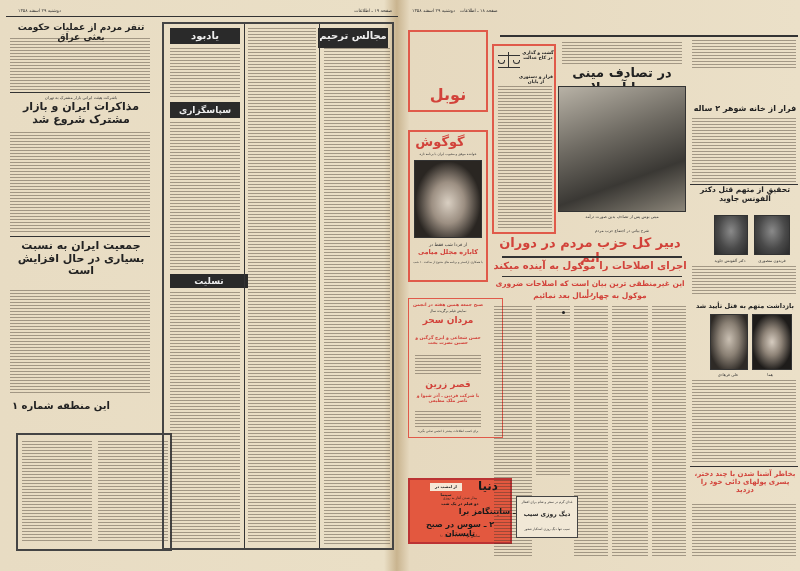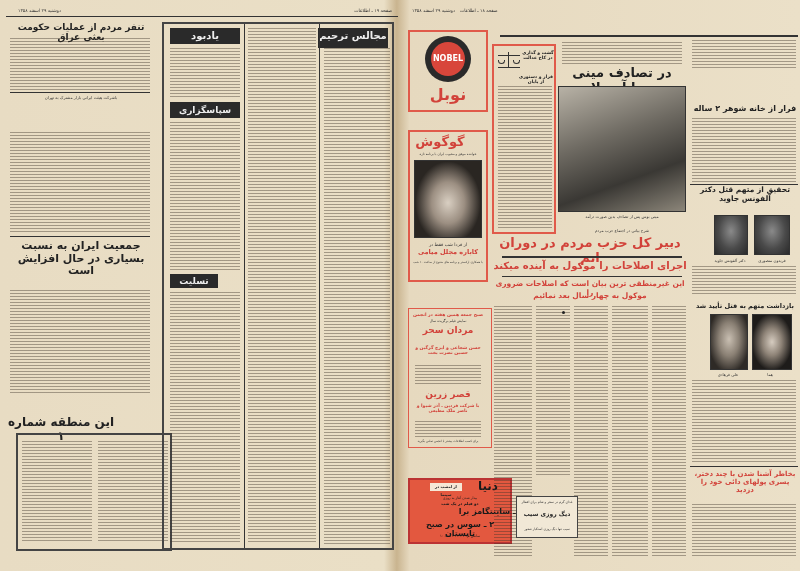--- a/index.html
+++ b/index.html
@@ -34,70 +34,68 @@
   <div class="page left">
     <div class="folio" style="left:18px;">دوشنبه ۲۹ اسفند ۱۳۵۸</div>
     <div class="folio" style="right:6px;">صفحه ۱۹ ـ اطلاعات</div>
     <div class="rule" style="left:6px; top:16px; width:392px; height:1px;"></div>
 
     <div class="col" style="left:6px; top:20px; width:150px; height:530px;">
       <div class="h-black" style="left:0; top:2px; width:150px; font-size:9px;">تنفر مردم از عملیات حکومت بعثی عراق</div>
       <div class="text-lines" style="left:4px; top:18px; width:140px; height:52px;"></div>
       <div class="rule" style="left:4px; top:72px; width:140px; height:1px;"></div>
       <div class="caption" style="left:0; top:75px; width:150px; font-size:4px;">باشرکت هیئت ایرانی بازار مشترک به تهران</div>
+      <div class="h-black" style="left:0; top:81px; width:150px; font-size:11px;">مذاکرات ایران و بازار مشترک شروع شد</div>
       <div class="text-lines" style="left:4px; top:112px; width:140px; height:100px;"></div>
       <div class="rule" style="left:4px; top:216px; width:140px; height:1px;"></div>
       <div class="h-black" style="left:0; top:220px; width:150px; font-size:11px;">جمعیت ایران به نسبت بسیاری در حال افزایش است</div>
       <div class="text-lines" style="left:4px; top:270px; width:140px; height:104px;"></div>
-      <div class="h-black" style="left:0; top:380px; width:110px; font-size:12px;margin-top:16px;">این منطقه شماره ۱</div>
+      <div class="h-black" style="left:0; top:380px; width:110px; font-size:10px;">این منطقه شماره ۱</div>
     </div>
 
     <div class="box" style="left:16px; top:433px; width:156px; height:118px; border-width:2px;">
       <div class="text-lines" style="left:4px; top:6px; width:70px; height:100px;"></div>
       <div class="text-lines" style="left:80px; top:6px; width:70px; height:100px;"></div>
     </div>
 
     <div class="box" style="left:162px; top:22px; width:232px; height:528px; border-width:2px;">
       <div class="banner" style="right:4px; top:4px; width:70px; height:20px; font-size:10px; line-height:16px;">مجالس ترحیم</div>
       <div class="banner" style="left:6px; top:4px; width:70px; height:16px; font-size:10px; line-height:16px;">یادبود</div>
       <div class="banner" style="left:6px; top:78px; width:70px; height:16px; font-size:9px; line-height:16px;">سپاسگزاری</div>
-      <div class="banner" style="left:6px; top:250px; width:48px; height:14px; font-size:9px; line-height:14px;">تسلیت</div>
+      <div class="banner" style="left:6px; top:250px; width:78px; height:14px; font-size:9px; line-height:14px;">تسلیت</div>
       <div class="rule" style="left:80px; top:0; width:1px; height:524px;"></div>
       <div class="rule" style="left:155px; top:0; width:1px; height:524px;"></div>
       <div class="text-lines" style="left:6px; top:24px; width:70px; height:50px;"></div>
       <div class="text-lines" style="left:6px; top:98px; width:70px; height:148px;"></div>
       <div class="text-lines" style="left:6px; top:268px; width:70px; height:250px;"></div>
       <div class="text-lines" style="left:84px; top:4px; width:68px; height:516px;"></div>
       <div class="text-lines" style="left:160px; top:24px; width:66px; height:496px;"></div>
     </div>
   </div>
 
   <div class="page right">
     <div class="folio" style="left:10px;">دوشنبه ۲۹ اسفند ۱۳۵۸</div>
     <div class="folio" style="left:58px;">صفحه ۱۸ ـ اطلاعات</div>
 
     <div class="rule" style="left:98px; top:35px; width:298px; height:2px;"></div>
 
     <div class="box-red" style="left:6px; top:30px; width:80px; height:82px;">
-      <div class="logo" style="left:15px; top:4px; width:46px; height:46px;">
-        <div class="logo-inner" style="left:6px; top:6px; width:34px; height:34px; font-size:8px; line-height:34px;">NOBEL</div>
-      </div>
       <div class="h-red" style="left:0; top:54px; width:76px; font-size:16px;">نوبل</div>
     </div>
 
     <div class="box-red" style="left:6px; top:130px; width:80px; height:152px;">
       <div class="h-red" style="left:0; top:3px; width:60px; font-size:13px;">گوگوش</div>
       <div class="caption" style="left:0; top:20px; width:76px; font-size:3.2px;">خواننده موفق و محبوب ایران با برنامه تازه</div>
       <div class="photo" style="left:4px; top:28px; width:68px; height:78px; background: radial-gradient(ellipse at 50% 55%, #d9cfc2 0%, #9c8f82 35%, #2a2622 70%);"></div>
       <div class="caption" style="left:0; top:110px; width:76px; font-size:4.5px;">از فردا شب فقط در</div>
       <div class="h-red" style="left:0; top:117px; width:76px; font-size:6.5px;">کاباره مجلل میامی</div>
       <div class="caption" style="left:0; top:128px; width:76px; font-size:3px; white-space:normal;">با همکاری ارکستر و برنامه های متنوع از ساعت ۱۰ شب</div>
     </div>
 
-    <div class="box-red" style="left:6px; top:308px; width:84px; height:140px; border-width:1px;padding-left:41px;">
+    <div class="box-red" style="left:6px; top:298px; width:95px; height:140px; border-width:1px;padding-left:41px;">
       <div class="h-red" style="left:0; top:3px; width:78px; font-size:4.5px;">صبح جمعه همین هفته در انجمن</div>
       <div class="caption" style="left:0; top:10px; width:78px; font-size:3.5px;">نمایش فیلم برگزیده سال</div>
       <div class="h-red" style="left:0; top:16px; width:78px; font-size:9px;">مردان سحر</div>
       <div class="h-red" style="left:2px; top:36px; width:74px; font-size:4.5px; white-space:normal;">حسن شجاعی و ایرج گرگین و حسین نصرت بخت</div>
       <div class="text-lines" style="left:6px; top:56px; width:66px; height:20px;"></div>
       <div class="h-red" style="left:0; top:80px; width:78px; font-size:9px;">قصر زرین</div>
       <div class="h-red" style="left:2px; top:94px; width:74px; font-size:4.5px; white-space:normal;">با شرکت فردین ـ آذر شیوا و ناصر ملک مطیعی</div>
       <div class="text-lines" style="left:6px; top:112px; width:66px; height:16px;"></div>
       <div class="caption" style="left:0; top:130px; width:78px; font-size:3px;">برای کسب اطلاعات بیشتر با انجمن تماس بگیرید</div>
     </div>

